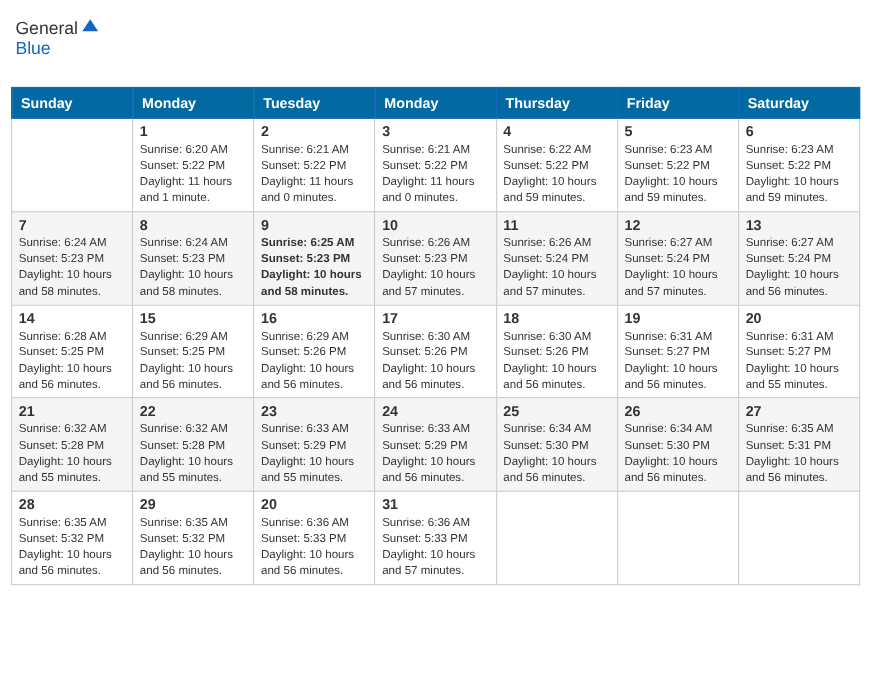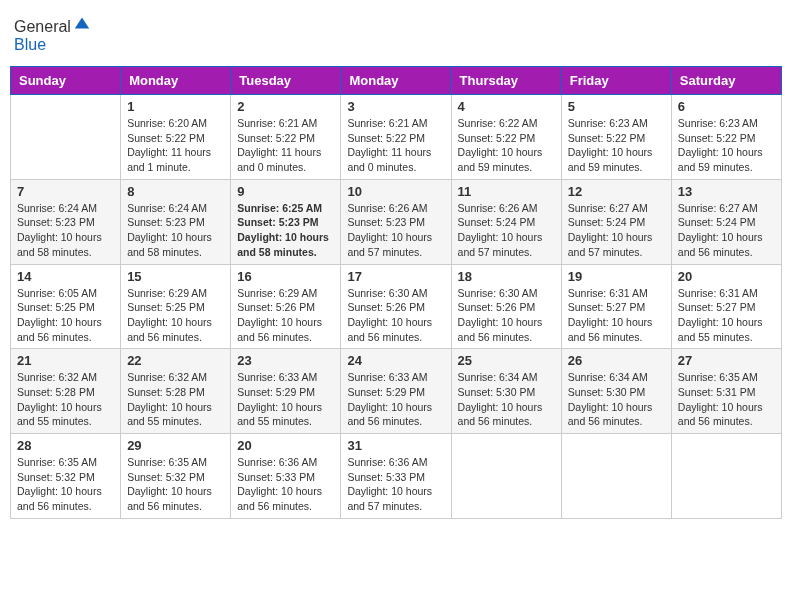--- a/index.html
+++ b/index.html
@@ -11,21 +11,21 @@
       padding: 10px;
     }
     .page {
       width: 772px;
       margin: 0 auto;
     }
     .header {
       display: flex;
       justify-content: space-between;
       align-items: flex-start;
-      margin-bottom: 4px;
+      margin-bottom: 17px;
       padding: 8px 4px;
     }
     .logo {
       display: flex;
       align-items: center;
     }
     .logo-general { color: #333; }
     .logo-blue { color: #1565c0; }
     .logo-icon {
       width: 18px;
@@ -44,21 +44,21 @@
     .location {
       font-size: 14px;
       color: #555;
     }
     .calendar-table {
       width: 100%;
       border-collapse: collapse;
       border: 1px solid #ccc;
     }
     .calendar-table th {
-      background: #a21caf;
+      background: #0369a1;
       color: #fff;
       text-align: left;
       padding: 6px 8px;
       font-size: 13px;
       font-weight: bold;
       border: 1px solid #1565c0;
     }
     .calendar-table td {
       border: 1px solid #ccc;
       vertical-align: top;
@@ -211,21 +211,21 @@
             <div class="day-number">13</div>
             <div class="day-info" style="white-space: pre-line;">Sunrise: 6:27 AM
 Sunset: 5:24 PM
 Daylight: 10 hours
 and 56 minutes.</div>
           </td>
         </tr>
         <tr>
           <td>
             <div class="day-number">14</div>
-            <div class="day-info" style="white-space: pre-line;">Sunrise: 6:05 AM
+            <div class="day-info" style="white-space: pre-line;">Sunrise: 6:28 AM
 Sunset: 5:25 PM
 Daylight: 10 hours
 and 56 minutes.</div>
           </td>
           <td>
             <div class="day-number">15</div>
             <div class="day-info" style="white-space: pre-line;">Sunrise: 6:29 AM
 Sunset: 5:25 PM
 Daylight: 10 hours
 and 56 minutes.</div>

